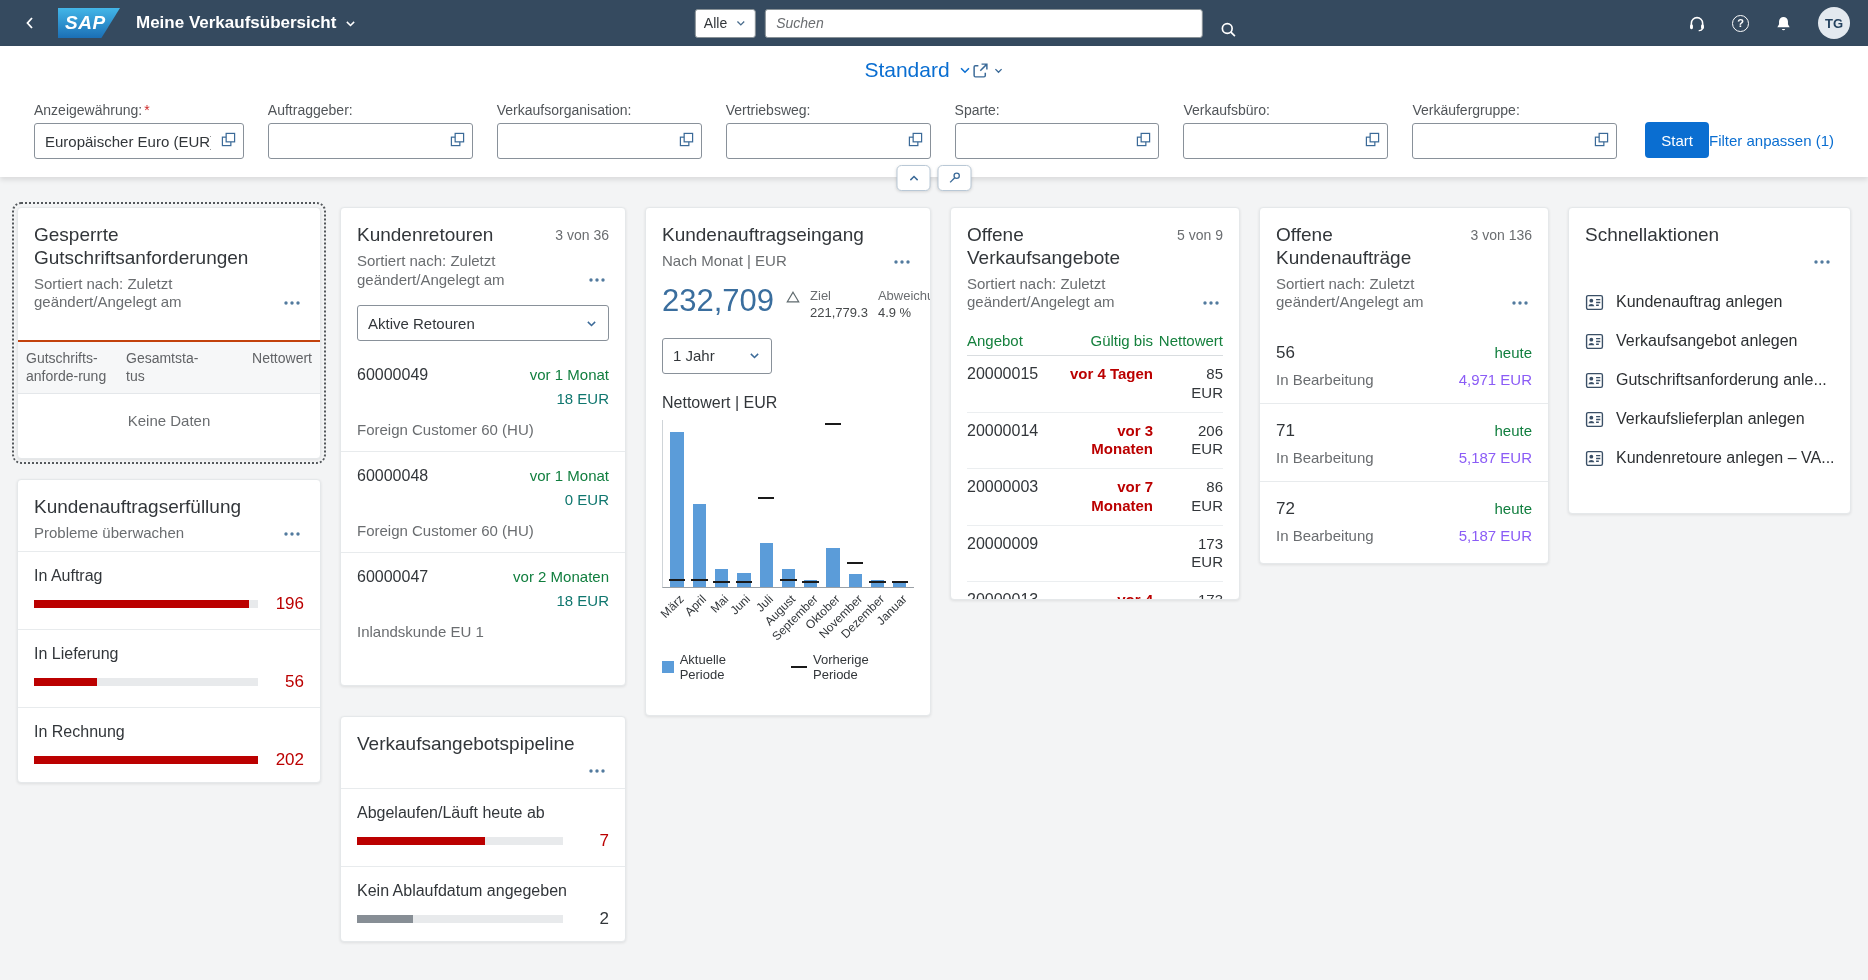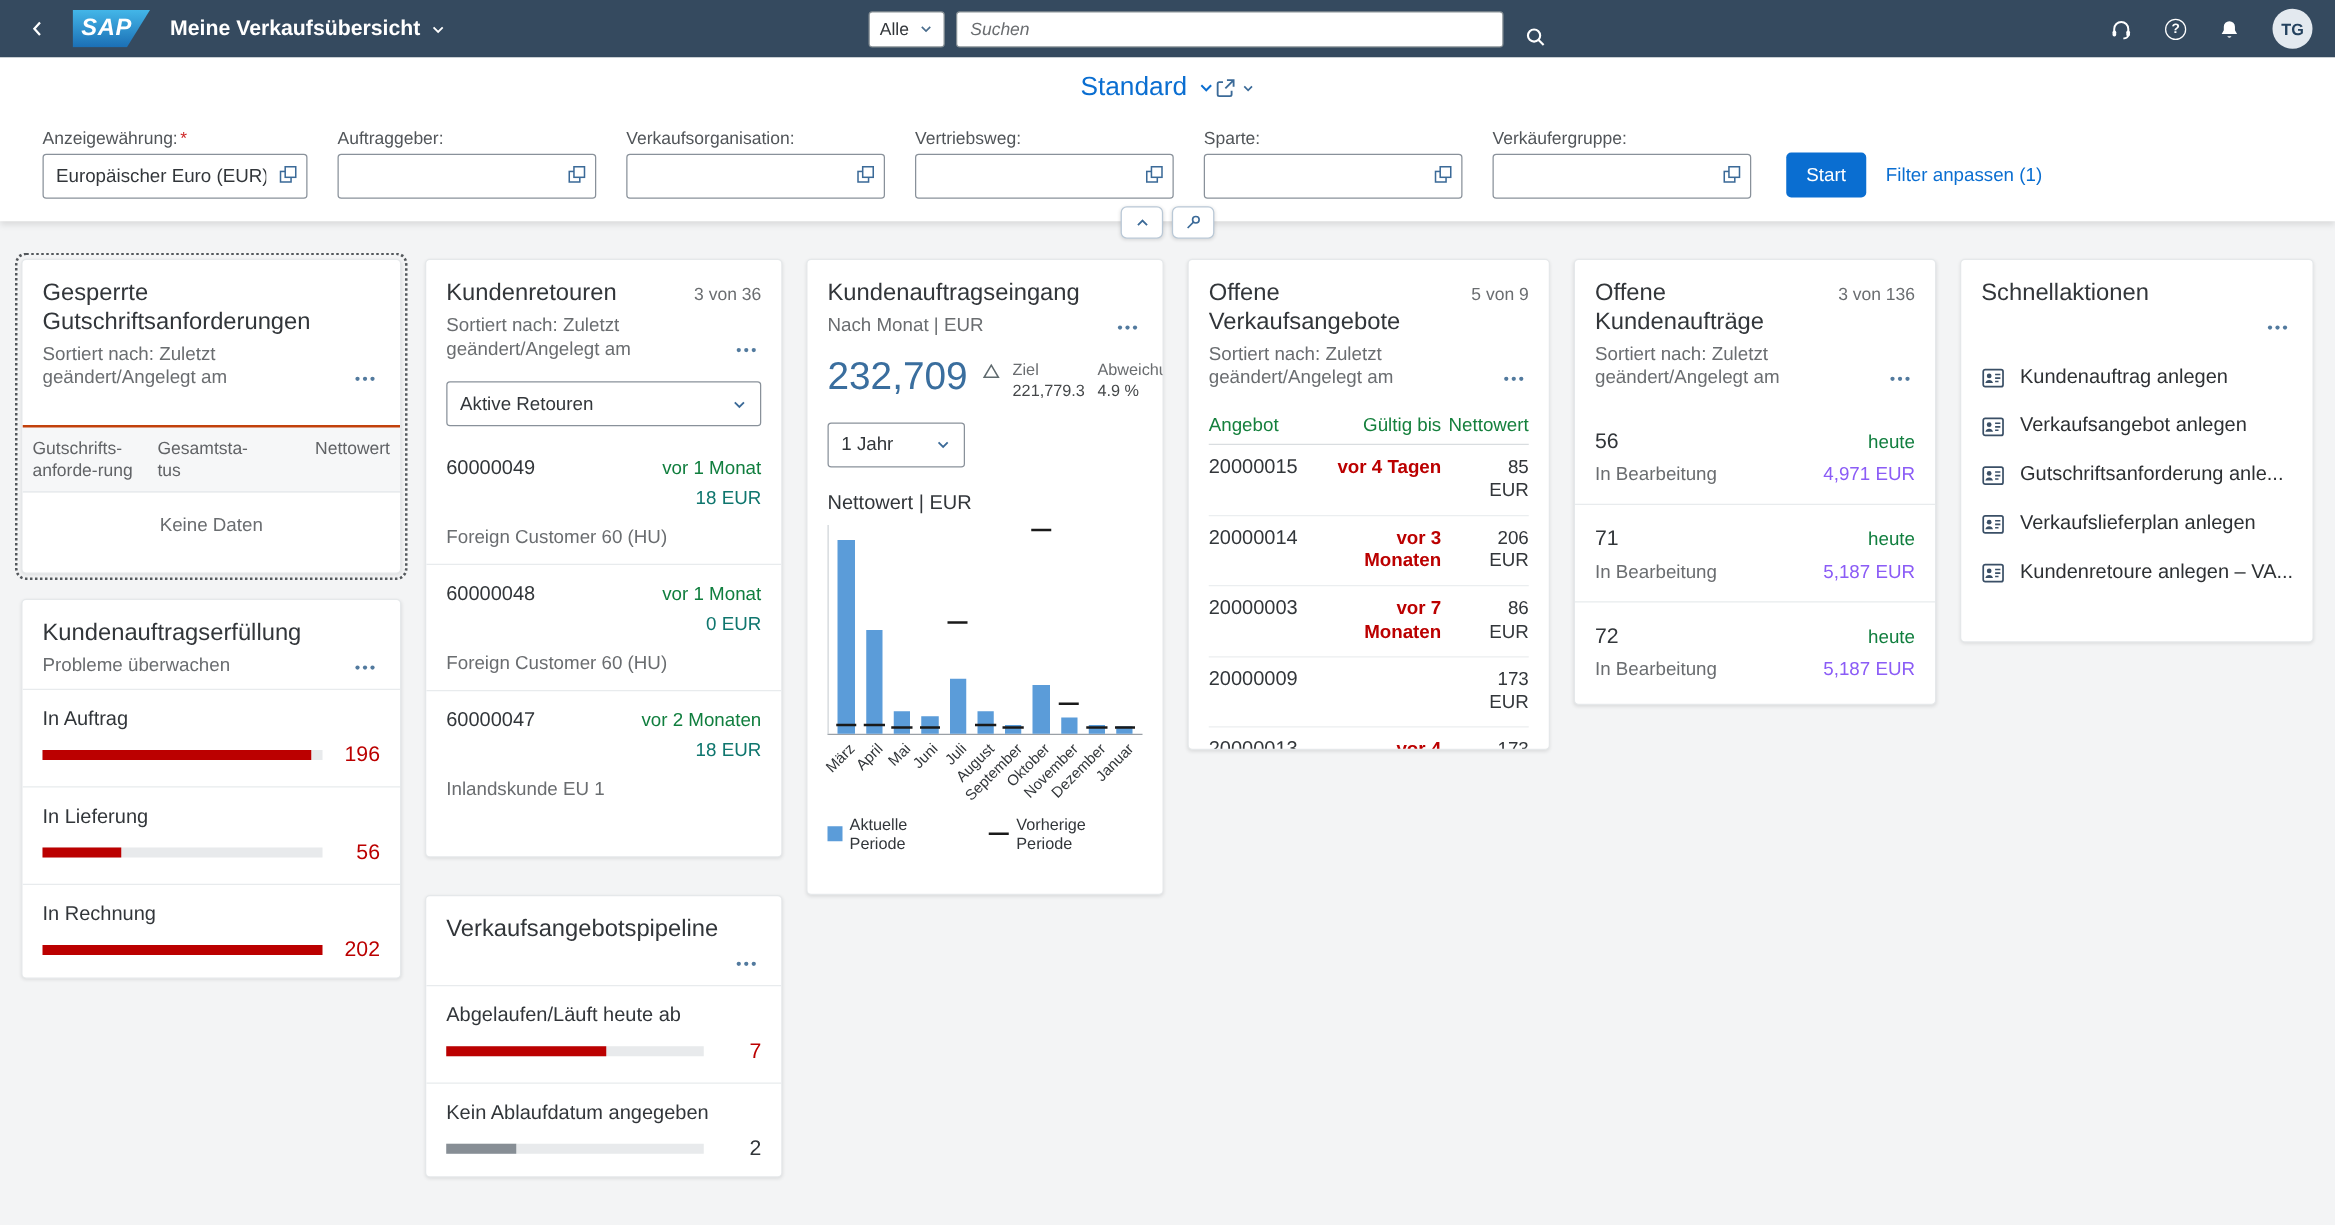--- a/index.html
+++ b/index.html
@@ -41,21 +41,21 @@
   .variant-title{display:flex;align-items:center;gap:8px;font-size:21px;color:var(--accent-blue);}
   .share-btn{color:#3b6a98;display:flex;align-items:center;gap:4px;}
   .filters-row{display:flex;align-items:flex-end;gap:24px;}
   .filter-group{width:207px;}
   .filter-group.first{width:212px;}
   .f-label{display:block;font-size:14px;color:#515559;margin-bottom:5px;}
   .req{color:#ce2929;margin-left:2px;font-size:14px;}
   .f-input{position:relative;}
   .f-input input{width:100%;height:36px;border:1px solid #89919a;border-radius:3px;padding:0 32px 0 10px;font-size:15px;color:#32363a;}
   .vh-icon{position:absolute;right:8px;top:9px;color:#3b6a98;display:flex;}
-  .filter-actions{display:flex;align-items:center;gap:16px;margin-left:4px;padding-bottom:1px;}
+  .filter-actions{display:flex;align-items:center;margin-left:4px;padding-bottom:1px;}
   .start-btn{height:36px;background:var(--accent-blue);color:#fff;border-radius:4px;padding:0 16px;font-size:15px;}
   .adapt-link{color:var(--accent-blue);font-size:15px;text-decoration:none;white-space:nowrap;}
   .bar-toggles{position:absolute;left:50%;bottom:-14px;transform:translateX(-50%);display:flex;gap:7px;z-index:6;}
   .toggle-btn{width:34px;height:26px;background:#fff;border:1px solid #b9c8d6;border-radius:5px;color:#3b6a98;display:flex;align-items:center;justify-content:center;box-shadow:0 1px 3px rgba(0,0,0,.12);}
 
   
   .content{display:flex;align-items:flex-start;gap:19px;padding:30px 17px 0;}
   .col{display:flex;flex-direction:column;}
   .col1{width:304px;gap:20px;}
   .col2{width:286px;gap:30px;}
@@ -308,20 +308,32 @@
         <input type="text" value="" style="">
         <span class="vh-icon">
             <svg width="15" height="15" viewBox="0 0 16 16">
               <rect x="1.5" y="5.5" width="9" height="9" fill="none" stroke="currentColor" stroke-width="1.3"></rect>
               <rect x="5.5" y="1.5" width="9" height="9" fill="#fff" stroke="currentColor" stroke-width="1.3"></rect>
             </svg>
           </span>
       </div>
     </div>
     <div class="filter-group">
+      <label class="f-label"><span>Verkaufsbüro:</span></label>
+      <div class="f-input">
+        <input type="text" value="" style="">
+        <span class="vh-icon">
+            <svg width="15" height="15" viewBox="0 0 16 16">
+              <rect x="1.5" y="5.5" width="9" height="9" fill="none" stroke="currentColor" stroke-width="1.3"></rect>
+              <rect x="5.5" y="1.5" width="9" height="9" fill="#fff" stroke="currentColor" stroke-width="1.3"></rect>
+            </svg>
+          </span>
+      </div>
+    </div>
+    <div class="filter-group">
       <label class="f-label"><span>Verkäufergruppe:</span></label>
       <div class="f-input">
         <input type="text" value="" style="">
         <span class="vh-icon">
             <svg width="15" height="15" viewBox="0 0 16 16">
               <rect x="1.5" y="5.5" width="9" height="9" fill="none" stroke="currentColor" stroke-width="1.3"></rect>
               <rect x="5.5" y="1.5" width="9" height="9" fill="#fff" stroke="currentColor" stroke-width="1.3"></rect>
             </svg>
           </span>
       </div>

